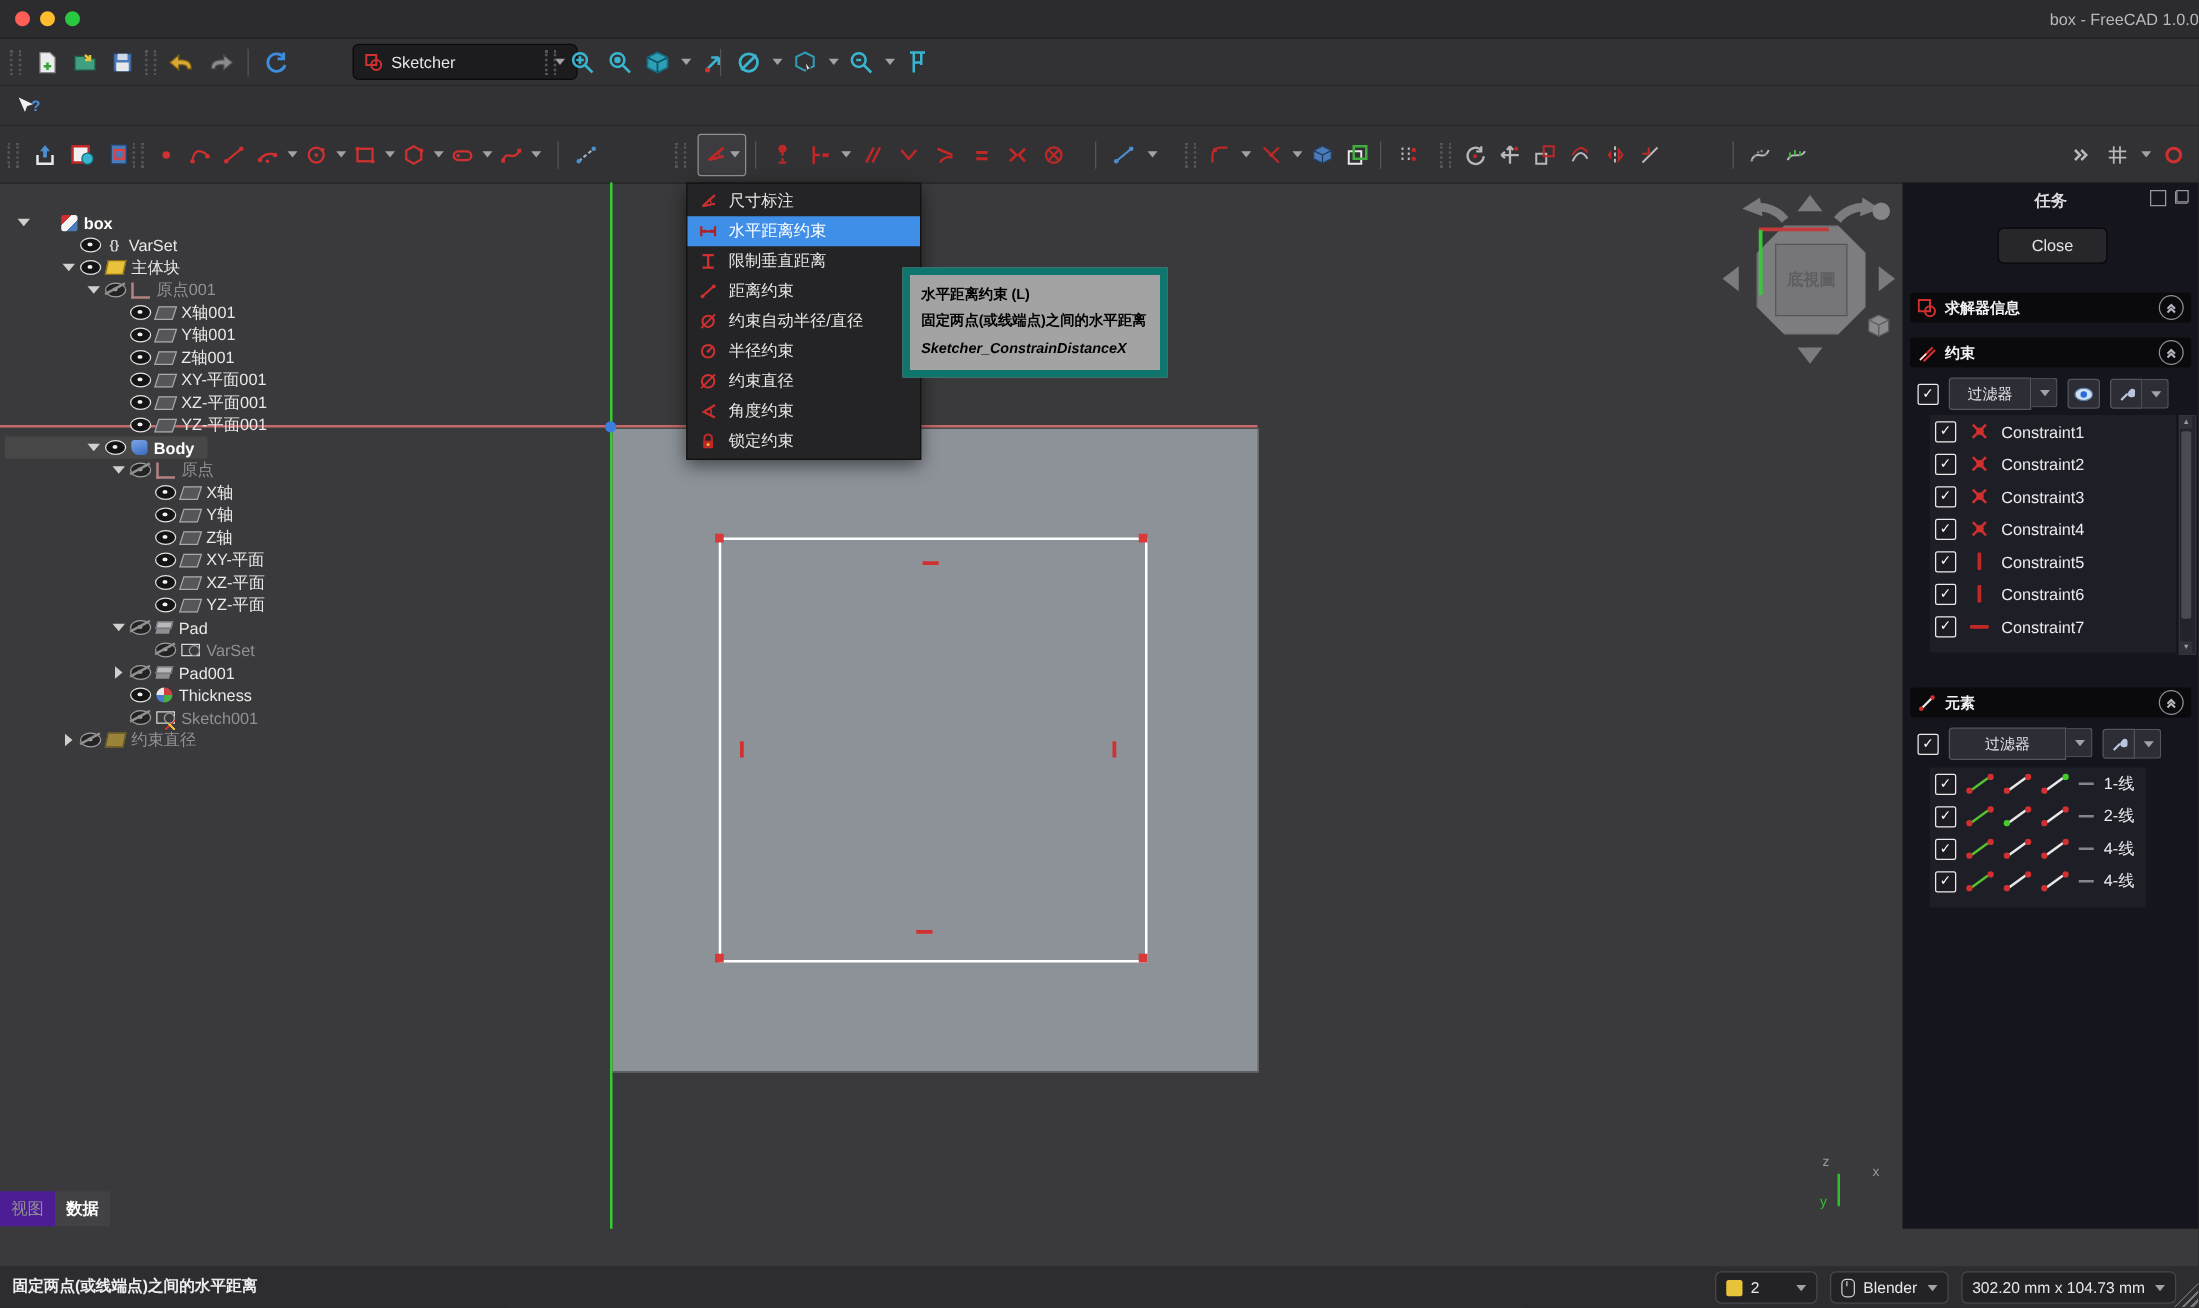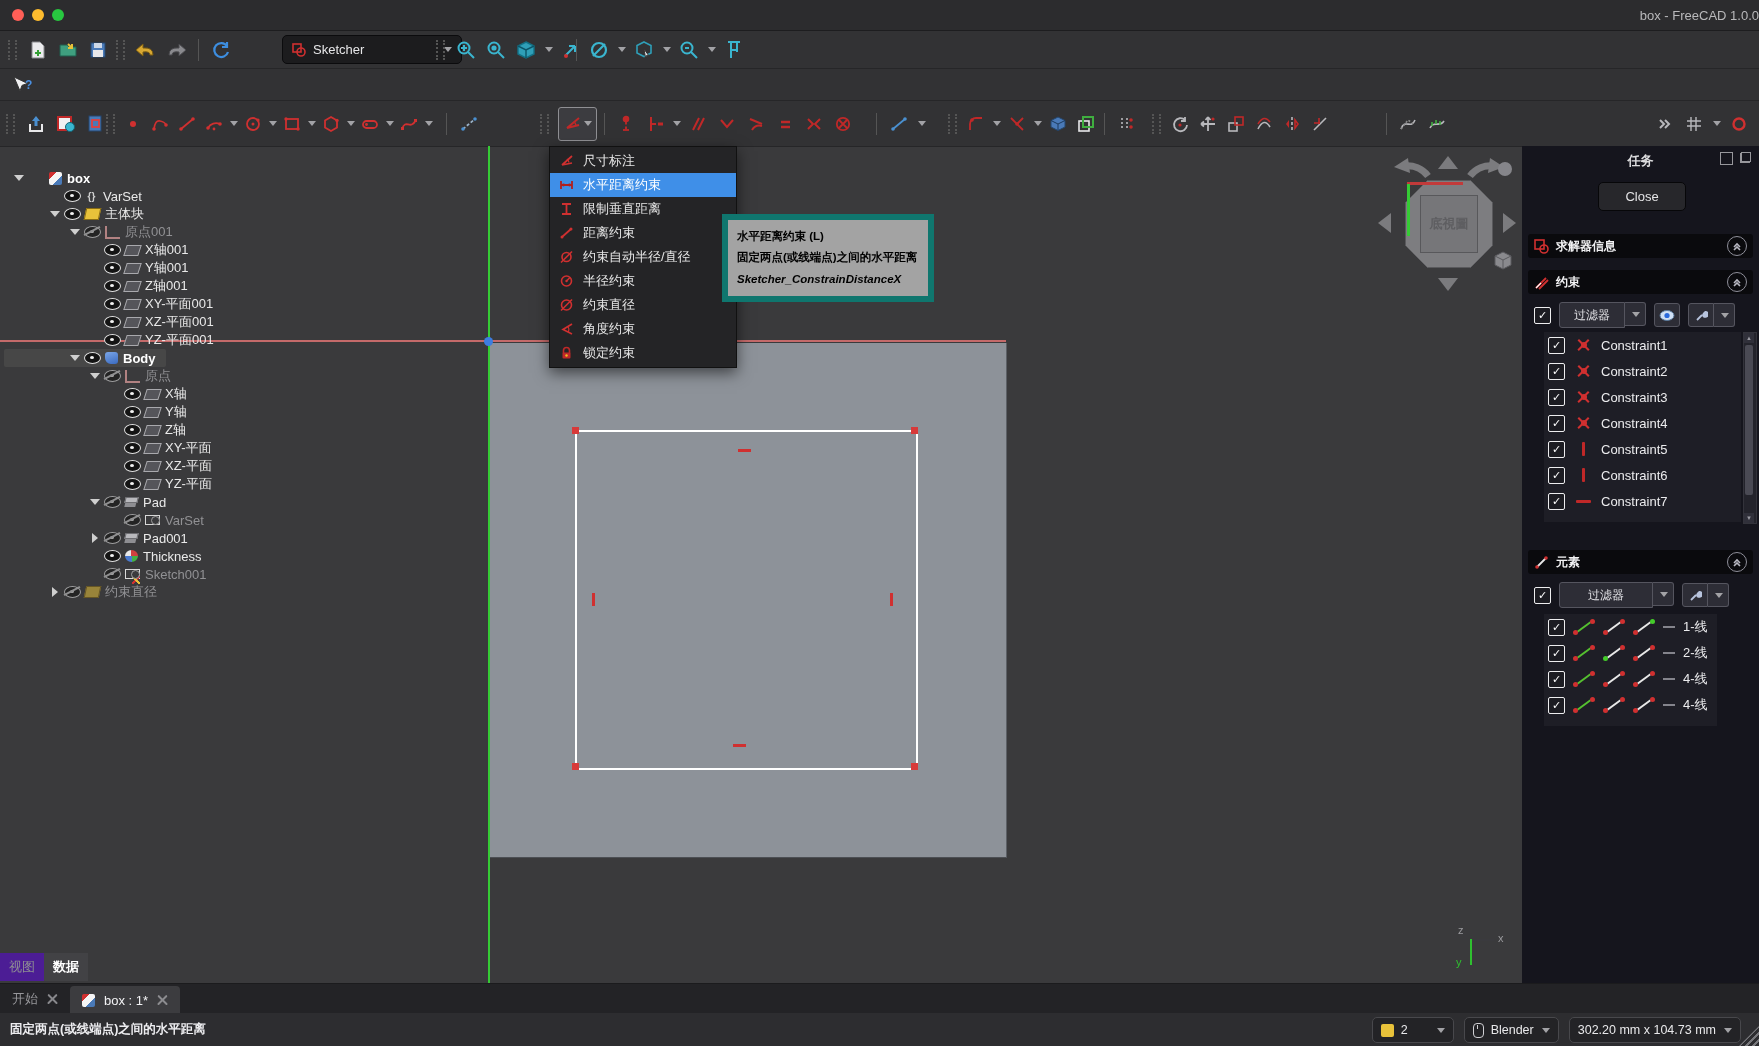--- a/index.html
+++ b/index.html
@@ -1096,31 +1096,20 @@
           <span>4-线</span>
         </div>
     </div>
   </div>
 
   <div class="proptabs">
     <span class="ptab inact">视图</span>
     <span class="ptab act">数据</span>
   </div>
 
-  <div class="doctabs">
-    <span class="dtab">
-        <span>开始</span>
-        <span class="xico"></span>
-      </span>
-    <span class="dtab act">
-        <span class="minidoc"></span>
-        <span>box : 1*</span>
-        <span class="xico"></span>
-      </span>
-  </div>
 
   <div class="statusbar">
     <span class="status-text">固定两点(或线端点)之间的水平距离</span>
     <div class="sb-right">
       <span class="sb-combo">
           <span class="swatch"></span>
           <span>2</span>
           <span class="dd" style="margin-left:22px;"></span>
         </span>
       <span class="sb-combo">

